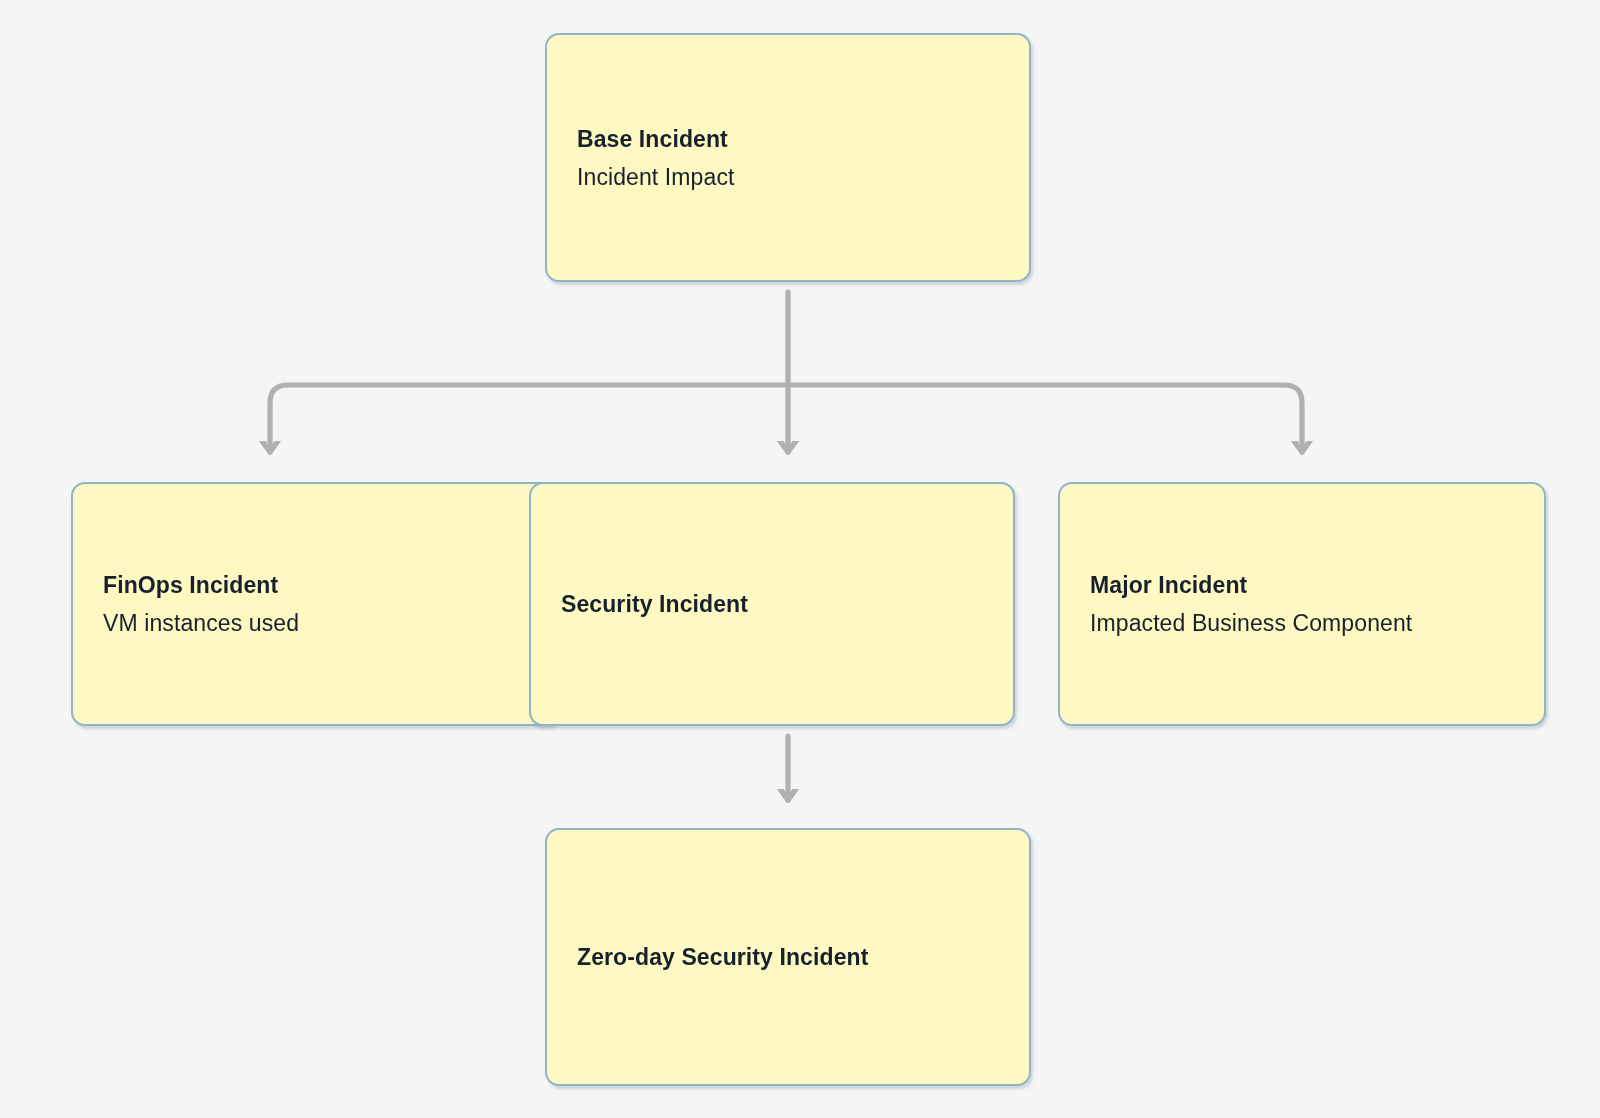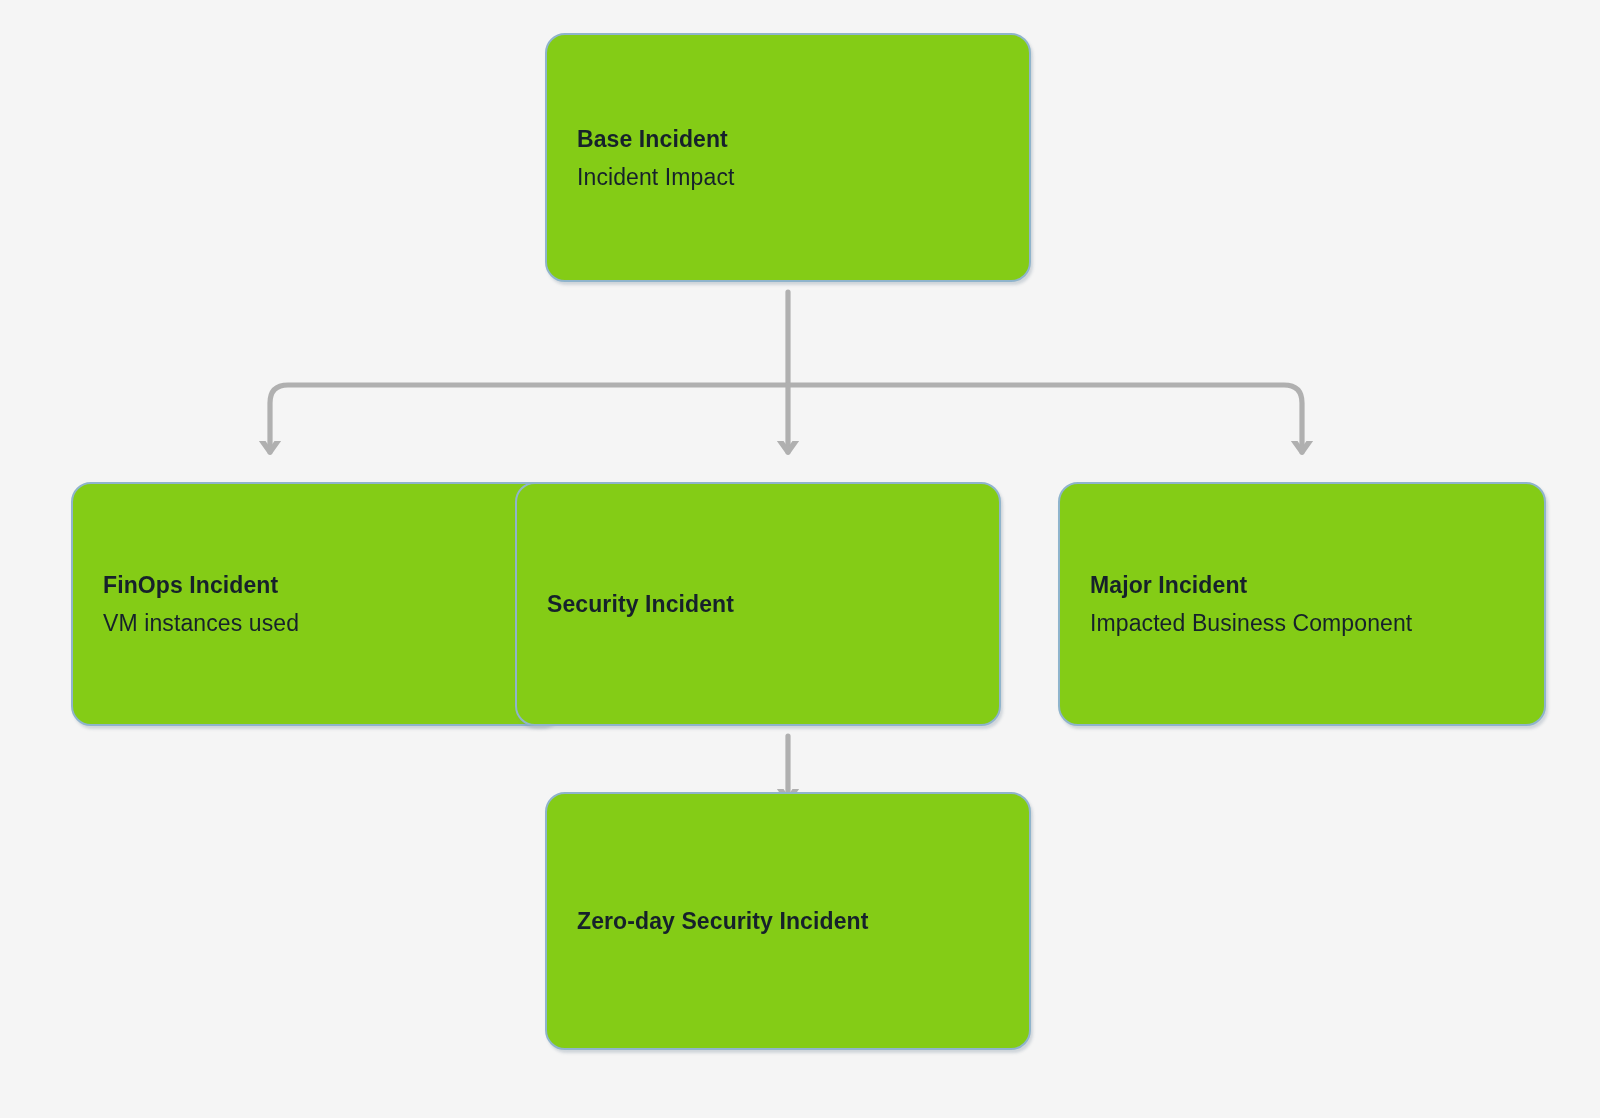--- a/index.html
+++ b/index.html
@@ -23,23 +23,23 @@
     position: absolute;
     left: 0;
     top: 0;
     width: 1600px;
     height: 1118px;
     pointer-events: none;
   }
   .node-box {
     position: absolute;
     box-sizing: border-box;
-    background: #84cc16;
+    background: #fef9c3;
     border: 2.5px solid #8fb4cc;
-    border-radius: 20px;
+    border-radius: 14px;
     box-shadow: 2px 3px 3px rgba(120,140,155,0.30);
     display: flex;
     flex-direction: column;
     justify-content: center;
     padding: 0 30px;
     z-index: 2;
   }
   .node-title {
     font-size: 23px;
     font-weight: bold;
@@ -52,23 +52,23 @@
     font-size: 23px;
     font-weight: normal;
     color: #16212b;
     line-height: 38px;
     letter-spacing: 0.1px;
     white-space: nowrap;
   }
   
   #node-base       { left: 545px;  top: 33px;  width: 486px; height: 249px; }
   #node-finops     { left: 28px;   top: 482px; width: 489px; height: 244px; margin-left: 43px; }
-  #node-security   { left: 515px;  top: 482px; width: 486px; height: 244px; }
+  #node-security   { left: 529px;  top: 482px; width: 486px; height: 244px; }
   #node-major      { left: 1058px; top: 482px; width: 488px; height: 244px; }
-  #node-zeroday    { left: 545px;  top: 792px; width: 486px; height: 258px; }
+  #node-zeroday    { left: 545px;  top: 828px; width: 486px; height: 258px; }
 </style>
 </head>
 <body>
 
 <div id="diagram-canvas">
 
   <svg id="connector-layer" viewBox="0 0 1600 1118" width="1600" height="1118" xmlns="http://www.w3.org/2000/svg">
     <defs>
       <marker id="arrowhead" markerWidth="10" markerHeight="10" refX="2.2" refY="4" orient="auto" markerUnits="strokeWidth">
         <path d="M -2.6,0.6 L 2.2,4 L -2.6,7.4" fill="none" stroke="#b0b0b0" stroke-width="1.05" stroke-linecap="round" stroke-linejoin="round"></path>

